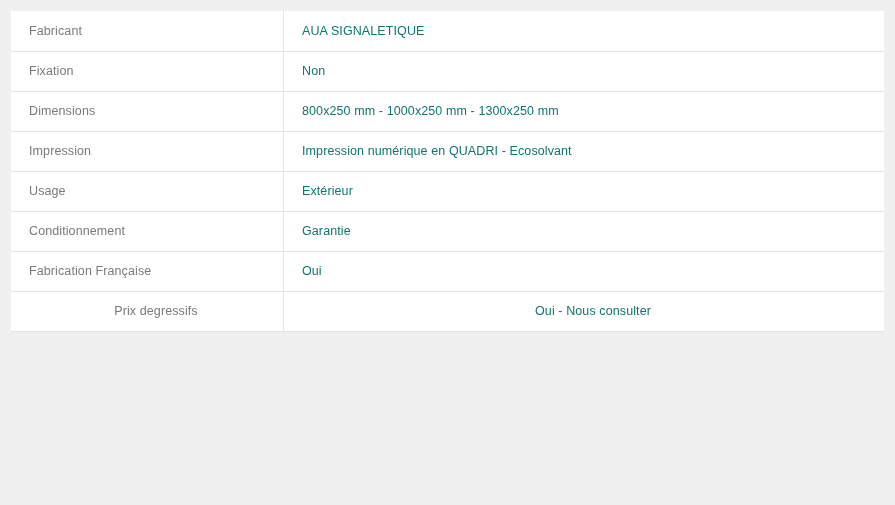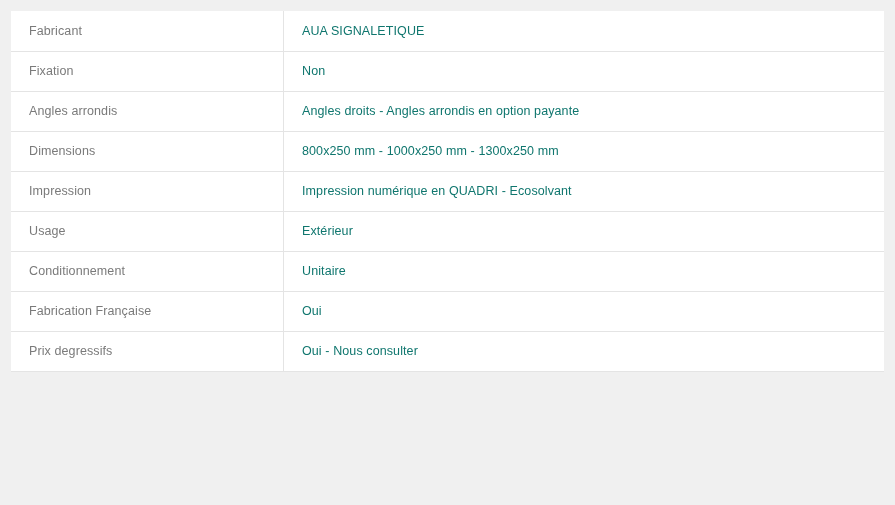--- a/index.html
+++ b/index.html
@@ -45,58 +45,55 @@
     width: 254px;
     border-right: 1px solid #e4e4e4;
     color: #7a7a7a;
   }
   .spec-table td.value-cell {
     color: #0f766e;
     padding-left: 18px;
   }
   .spec-table tr:last-child td {
     border-bottom: 1px solid #e4e4e4;
+    text-align: center;
   }
   .spec-table tr:first-child td {
     border-top: none;
   }
 </style>
 </head>
 <body>
 
 <div class="page">
   <table class="spec-table">
     <tbody>
       <tr>
         <td class="label-cell">Fabricant</td>
         <td class="value-cell">AUA SIGNALETIQUE</td>
       </tr>
       <tr>
         <td class="label-cell">Fixation</td>
         <td class="value-cell">Non</td>
       </tr>
       <tr>
-        <td class="label-cell">Angles arrondis</td>
-        <td class="value-cell">Angles droits - Angles arrondis en option payante</td>
-      </tr>
-      <tr>
         <td class="label-cell">Dimensions</td>
         <td class="value-cell">800x250 mm - 1000x250 mm - 1300x250 mm</td>
       </tr>
       <tr>
         <td class="label-cell">Impression</td>
         <td class="value-cell">Impression numérique en QUADRI - Ecosolvant</td>
       </tr>
       <tr>
         <td class="label-cell">Usage</td>
         <td class="value-cell">Extérieur</td>
       </tr>
       <tr>
         <td class="label-cell">Conditionnement</td>
-        <td class="value-cell">Unitaire</td>
+        <td class="value-cell">Garantie</td>
       </tr>
       <tr>
         <td class="label-cell">Fabrication Française</td>
         <td class="value-cell">Oui</td>
       </tr>
       <tr>
         <td class="label-cell">Prix degressifs</td>
         <td class="value-cell">Oui - Nous consulter</td>
       </tr>
     </tbody>

